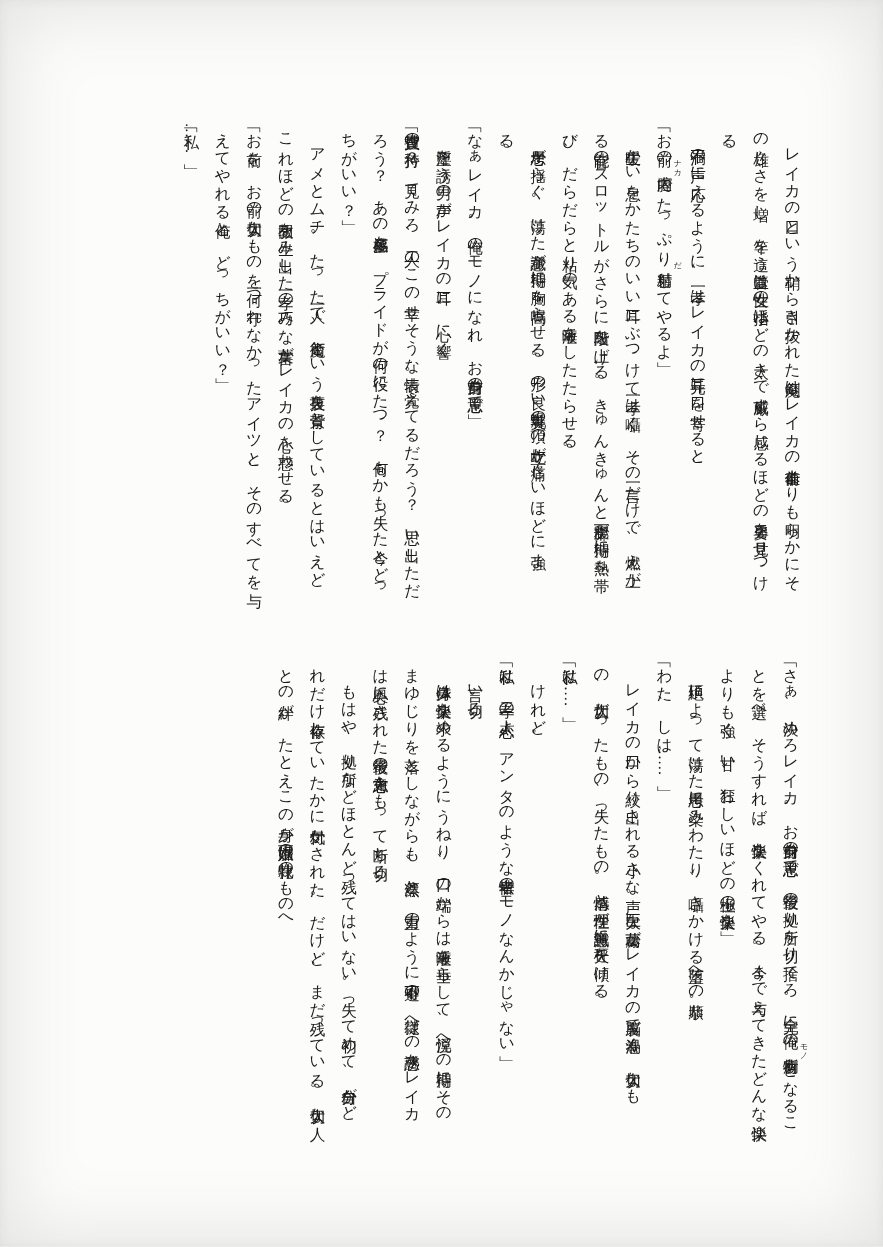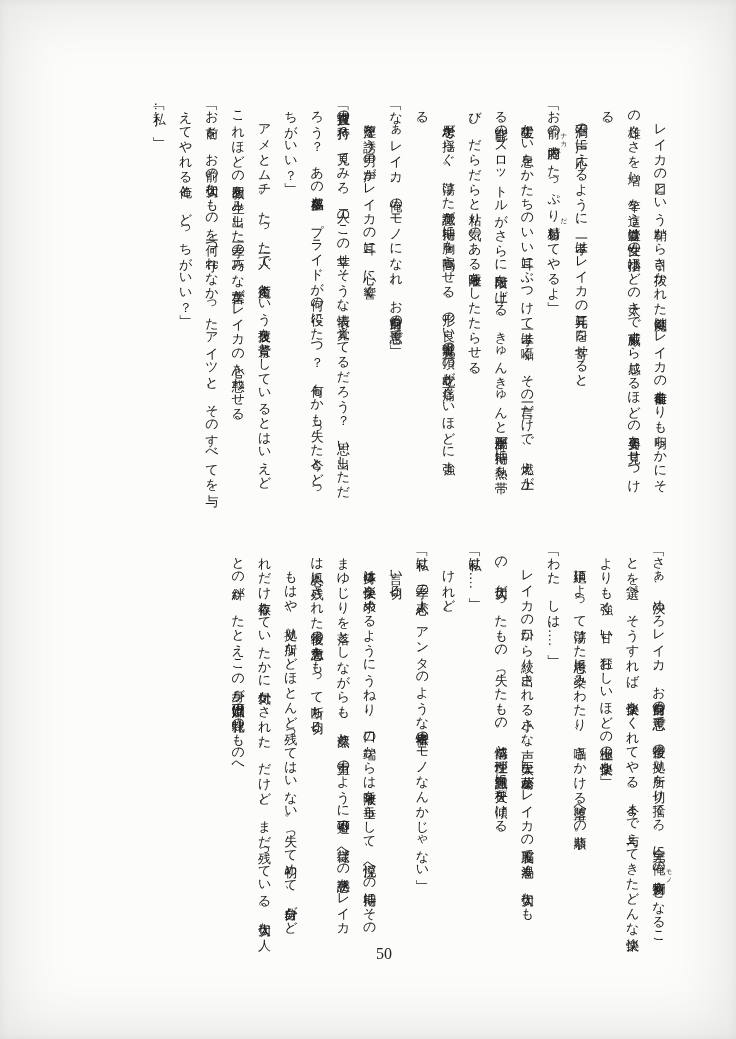--- a/index.html
+++ b/index.html
@@ -64,14 +64,13 @@
       <p class="para indent">絶頂によって蕩けた思考に染みわたり、囁きかける堕落への恭順。</p>
       <p class="para">「わた、しは……」</p>
       <p class="para indent">レイカの口から絞り出される小さな声。巨大な葛藤がレイカの脳裏で渦巻く。大切なもの、大切だったもの、失ったもの。感情と理性が無意識に天秤を傾ける。</p>
       <p class="para">「私は……」</p>
       <p class="para indent">けれど。</p>
       <p class="para">「私は、孝二の恋人よ。アンタのような卑怯者のモノなんかじゃない」</p>
       <p class="para indent">言い切る。</p>
       <p class="para indent">身体は快楽を求めるようにうねり、口の端からは唾液を垂らして、淫悦への期待にそのまゆじりを落としながらも、凛然と。重力のように不可避の、隷従への誘惑をレイカは心奥に残された最後の意志力をもって断ち切る。</p>
       <p class="para indent">もはや、拠り所などほとんど残ってはいない。失って初めて、自分がどれだけ依存していたかに気付かされた。だけど、まだ残っている。大切な人との絆が。たとえこの身が娼婦以下の牝隷のものへ</p>
     </div>
-  <div class="page-number">50</div>
 </div>
 
 </body></html>

